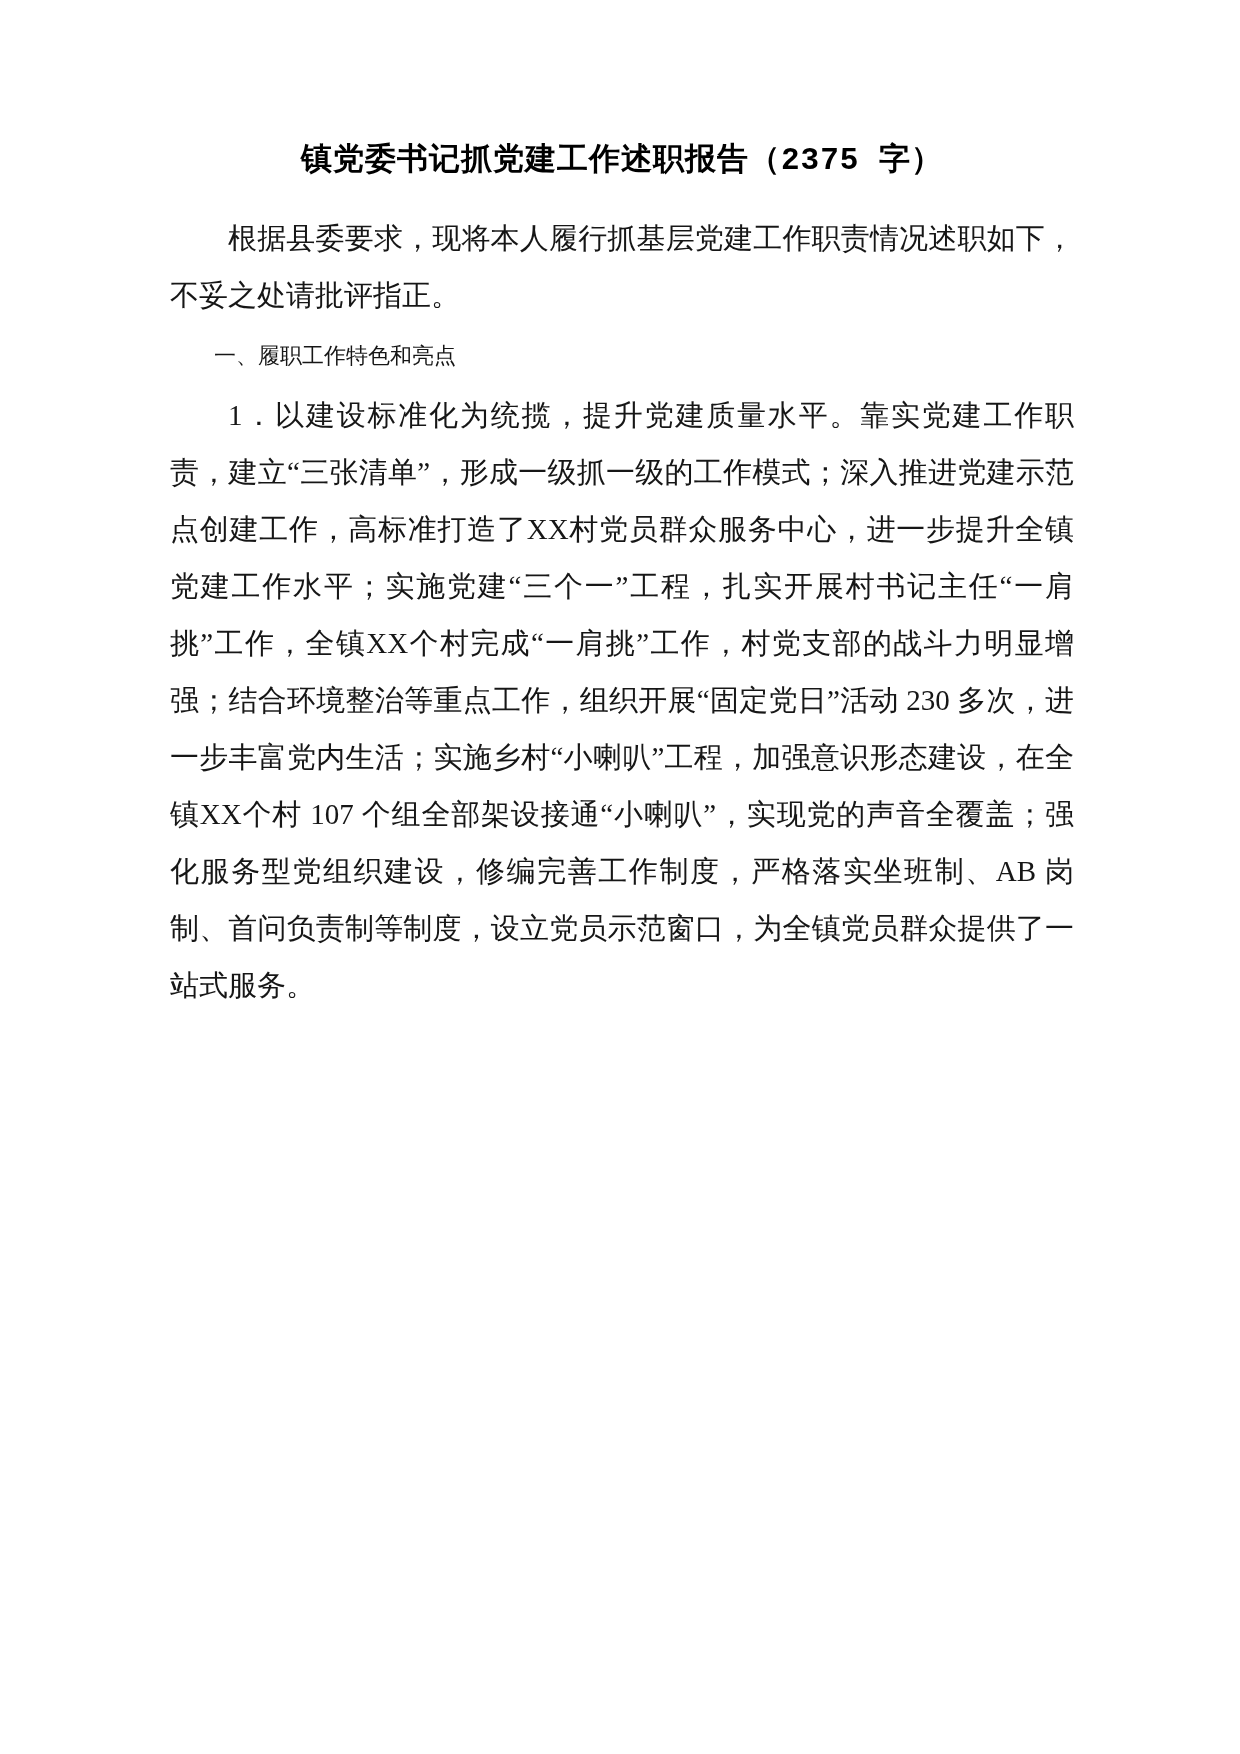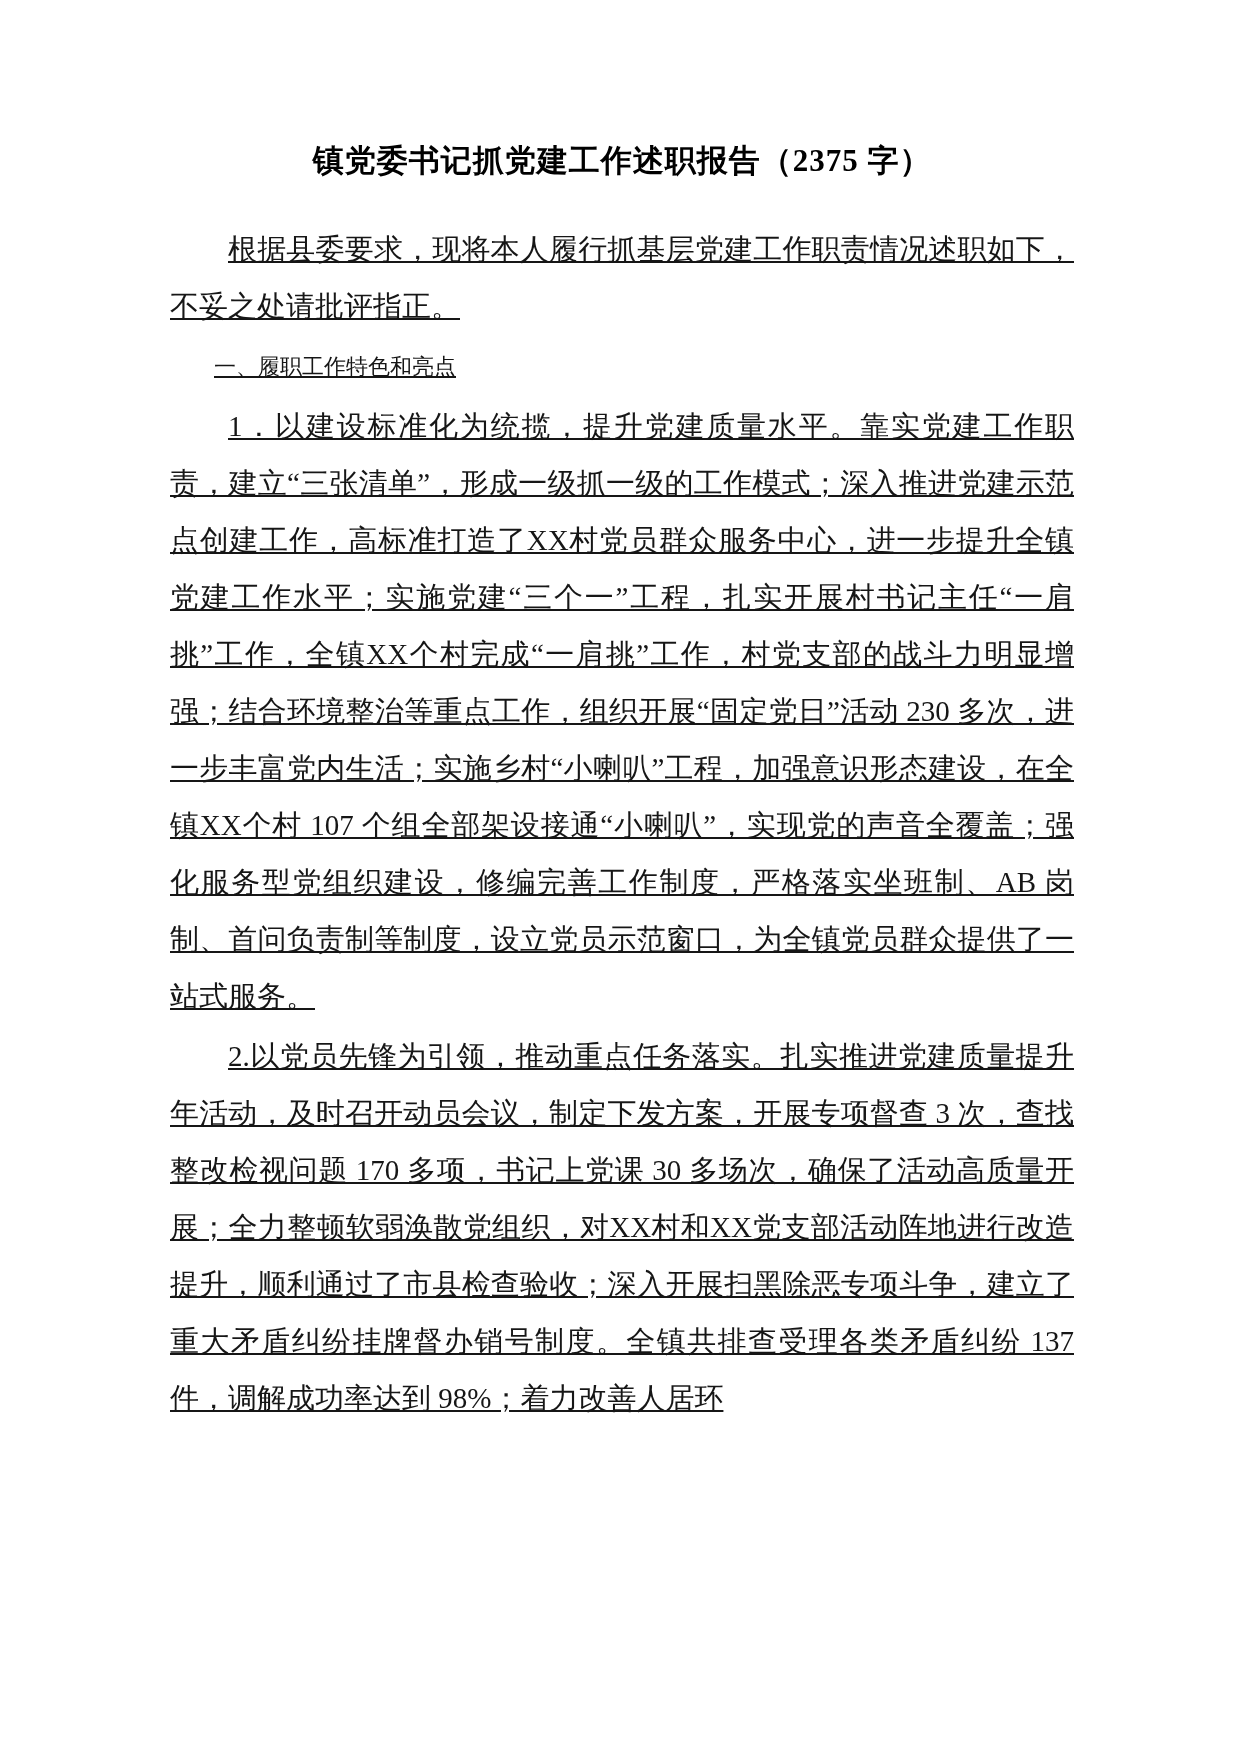--- a/index.html
+++ b/index.html
@@ -11,48 +11,46 @@
     font-family: "Liberation Serif", "DejaVu Serif", serif;
     color: #141414;
   }
   .doc-page {
     width: 1240px;
     height: 1754px;
     background: #ffffff;
     padding: 138px 166px 0 170px;
   }
   .doc-title {
-    font-family: Liberation Serif, serif;
+    font-family: Liberation Mono, monospace;
     font-weight: 700;
     font-size: 31px;
     line-height: 46px;
     text-align: center;
     color: #000000;
     letter-spacing: 1px;
-    margin-bottom: 37px;
+    margin-bottom: 26px;
   }
   .para {
     font-size: 29px;
     line-height: 57px;
     text-align: justify;
     text-indent: 2em;
     color: #161616;
     margin-top: 3px;
-    text-decoration: underline;
   }
   .section-heading {
     font-size: 22px;
   }
 </style>
 </head>
 <body>
 
 <div class="doc-page">
   <h1 class="doc-title">镇党委书记抓党建工作述职报告（2375 字）</h1>
 
   <p class="para">根据县委要求，现将本人履行抓基层党建工作职责情况述职如下，不妥之处请批评指正。</p>
 
   <p class="para section-heading">一、履职工作特色和亮点</p>
 
   <p class="para">1．以建设标准化为统揽，提升党建质量水平。靠实党建工作职责，建立“三张清单”，形成一级抓一级的工作模式；深入推进党建示范点创建工作，高标准打造了XX村党员群众服务中心，进一步提升全镇党建工作水平；实施党建“三个一”工程，扎实开展村书记主任“一肩挑”工作，全镇XX个村完成“一肩挑”工作，村党支部的战斗力明显增强；结合环境整治等重点工作，组织开展“固定党日”活动 230 多次，进一步丰富党内生活；实施乡村“小喇叭”工程，加强意识形态建设，在全镇XX个村 107 个组全部架设接通“小喇叭”，实现党的声音全覆盖；强化服务型党组织建设，修编完善工作制度，严格落实坐班制、AB 岗制、首问负责制等制度，设立党员示范窗口，为全镇党员群众提供了一站式服务。</p>
 
-  <p class="para">2.以党员先锋为引领，推动重点任务落实。扎实推进党建质量提升年活动，及时召开动员会议，制定下发方案，开展专项督查 3 次，查找整改检视问题 170 多项，书记上党课 30 多场次，确保了活动高质量开展；全力整顿软弱涣散党组织，对XX村和XX党支部活动阵地进行改造提升，顺利通过了市县检查验收；深入开展扫黑除恶专项斗争，建立了重大矛盾纠纷挂牌督办销号制度。全镇共排查受理各类矛盾纠纷 137 件，调解成功率达到 98%；着力改善人居环</p>
 </div>
 
 </body></html>

